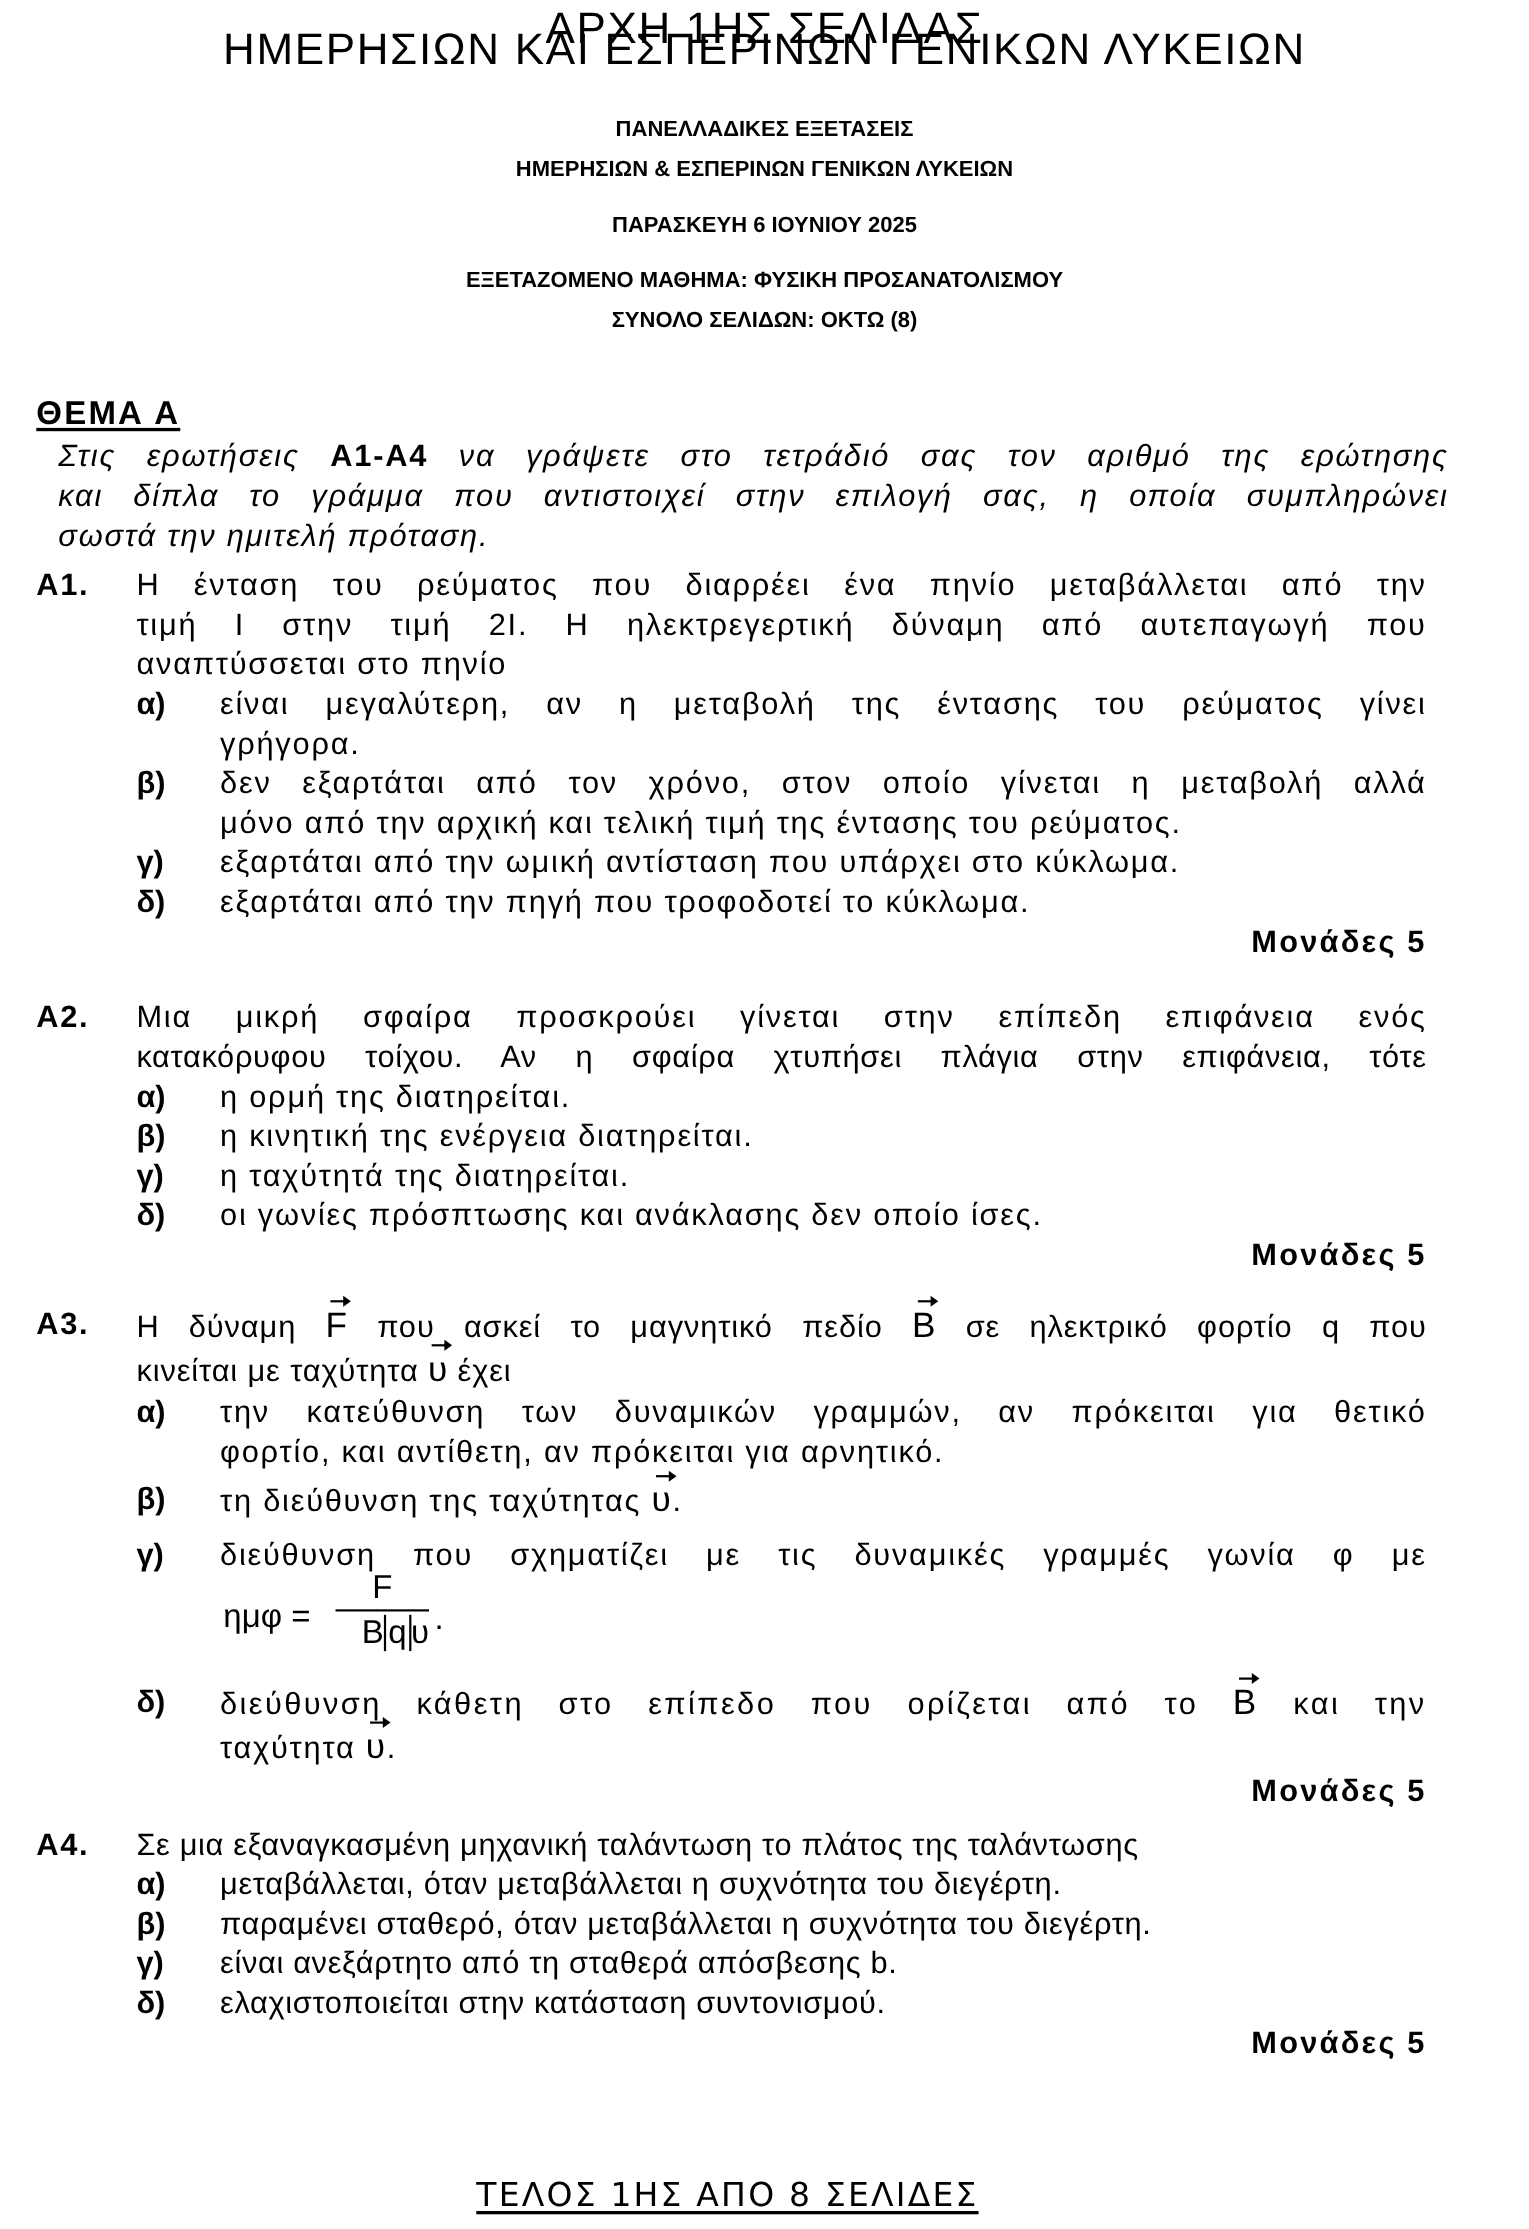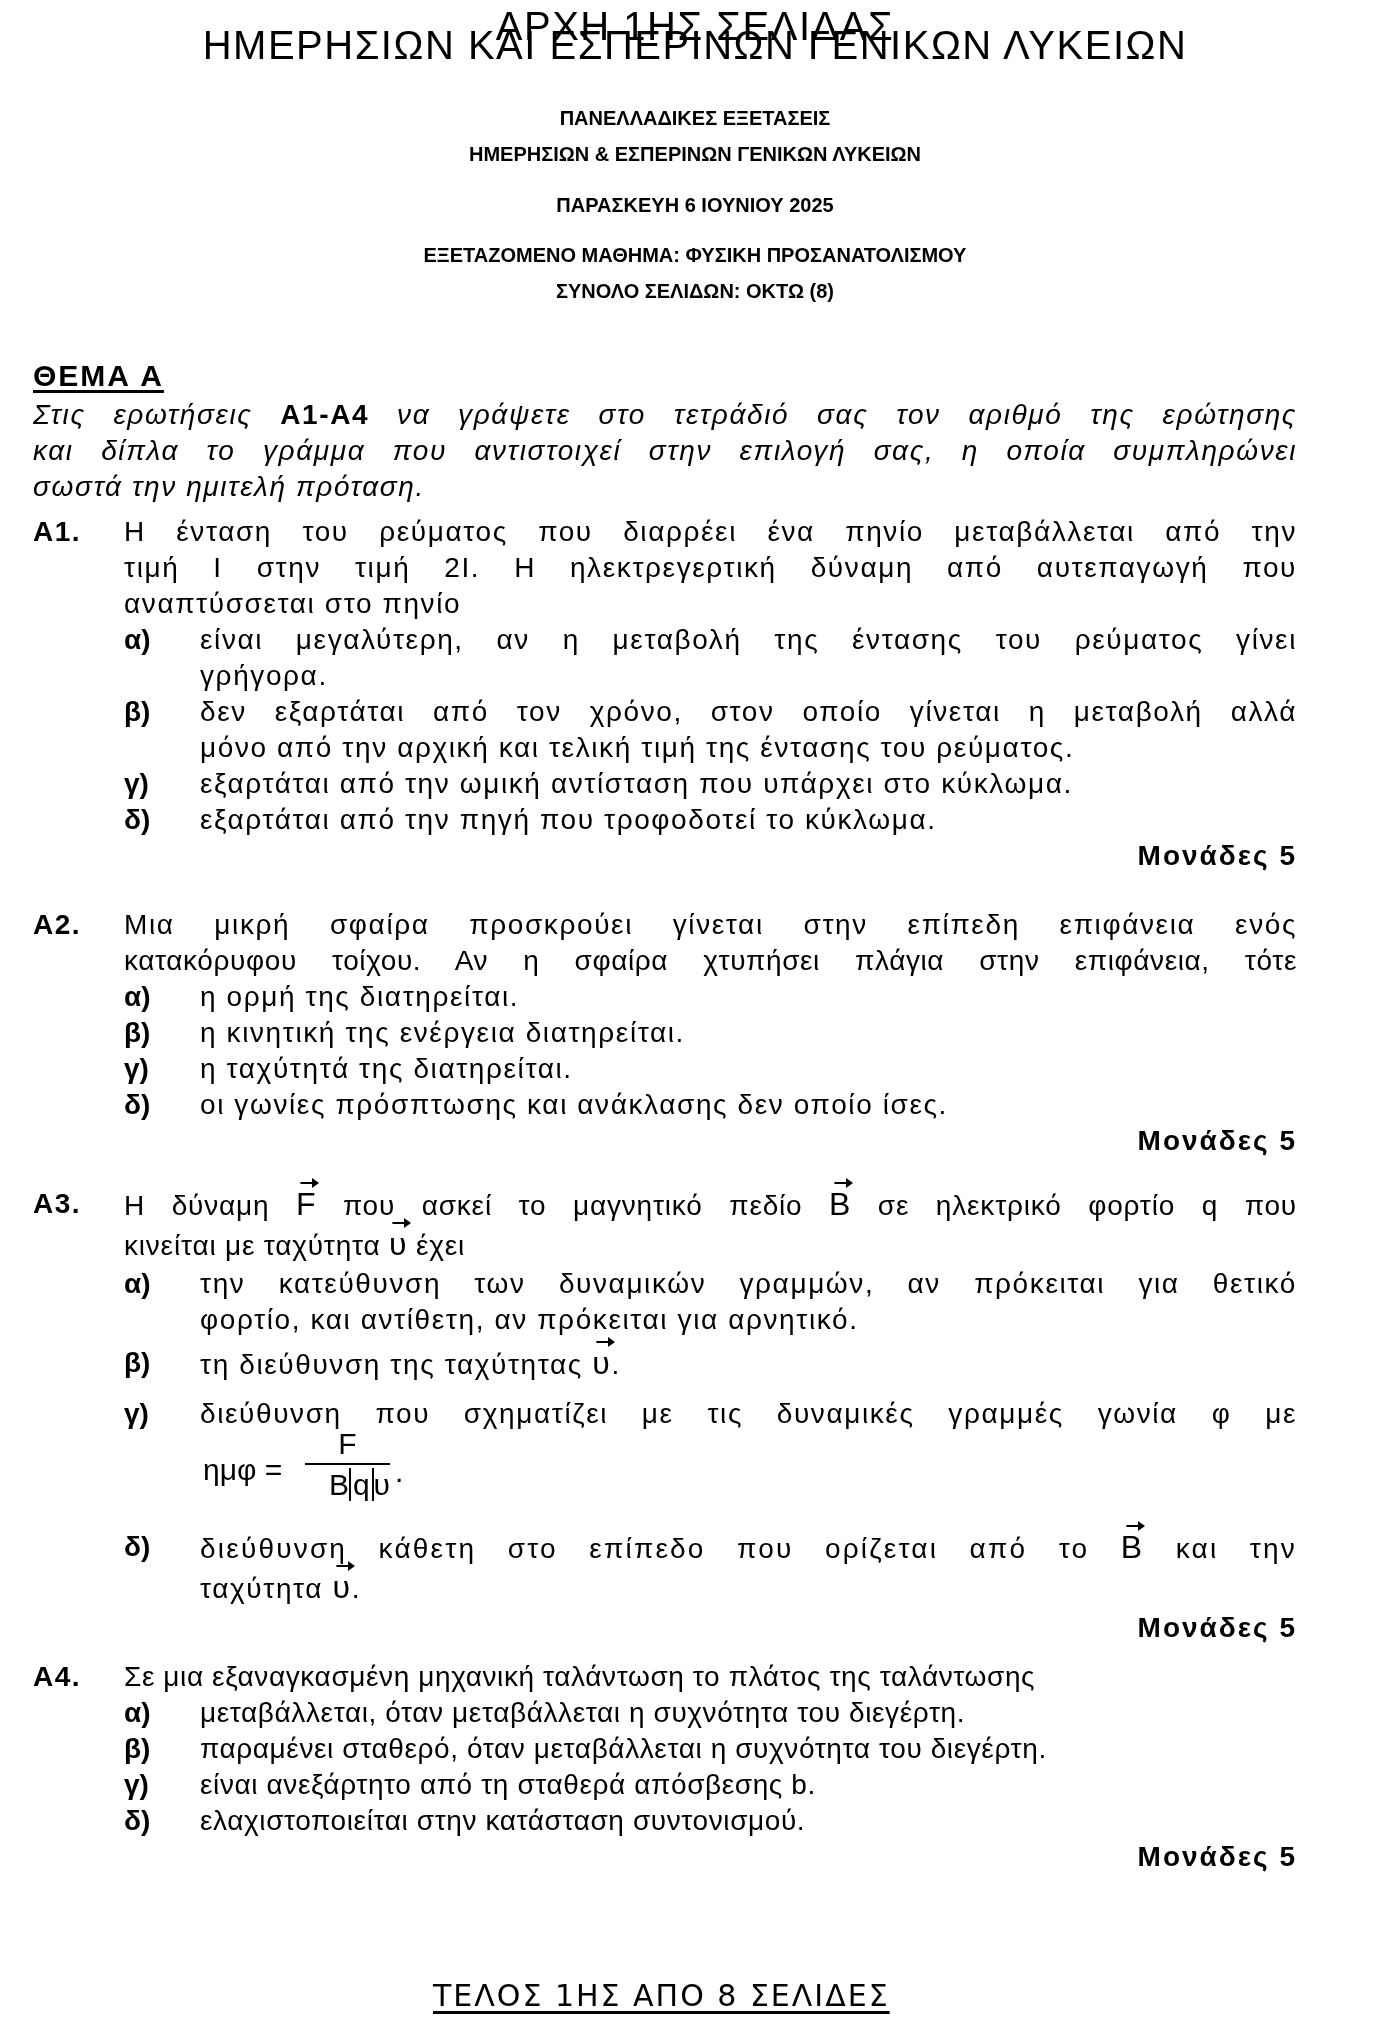--- a/index.html
+++ b/index.html
@@ -6,21 +6,21 @@
   body {
     width: 1390px; height: 2026px; position: relative; overflow: hidden;
     font-family: "Liberation Sans", "DejaVu Sans", sans-serif; color: #000;
   }
   .ln { position: absolute; white-space: nowrap; line-height: 36px; height: 36px; }
   .hdr { left: 0; width: 1390px; text-align: center; }
   .h-thin { font-size: 40px; letter-spacing: 1.5px; font-weight: normal; }
   .h-bold { font-size: 20px; font-weight: bold; }
   .body-t { font-size: 28px; letter-spacing: 1.6px; }
   .just { text-align: justify; text-align-last: justify; }
-  .it { font-style: italic; }
+  .it { font-style: italic; margin-left: 20px; }
   .b { font-weight: bold; }
   .num { position: absolute; left: 33px; font-weight: bold; font-size: 28px; letter-spacing: 1.5px; line-height: 36px; }
   .opt { position: absolute; left: 124px; font-weight: bold; font-size: 28px; line-height: 36px; }
   .units { position: absolute; right: 93px; font-weight: bold; font-size: 28px; letter-spacing: 2px; line-height: 36px; }
   .vec { position: relative; display: inline-block; font-size: 32px; }
   .vec::before {
     content: ""; position: absolute; left: 50%; top: -4px; width: 14px; height: 2px;
     background: #000; transform: translateX(-40%);
   }
   .vec::after {

